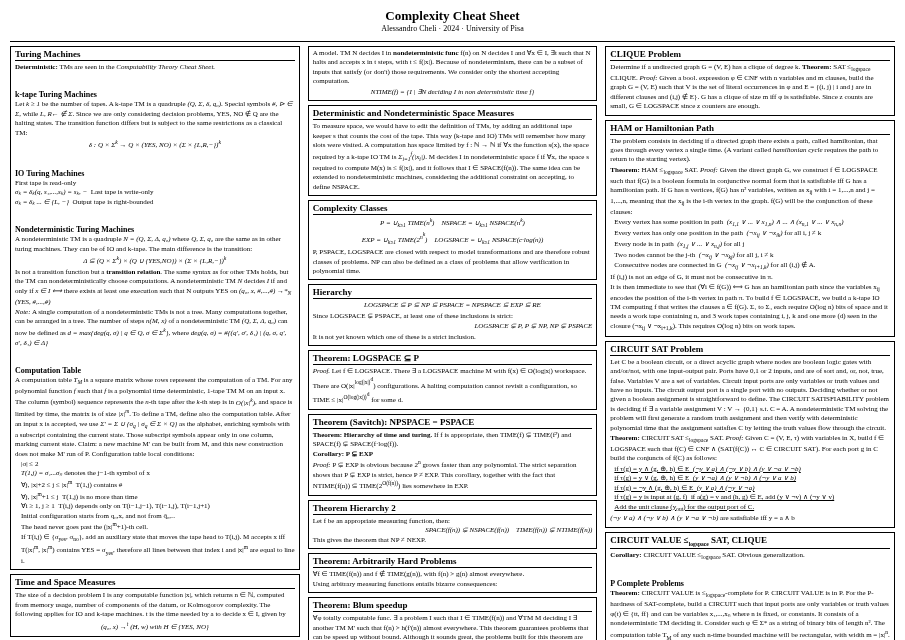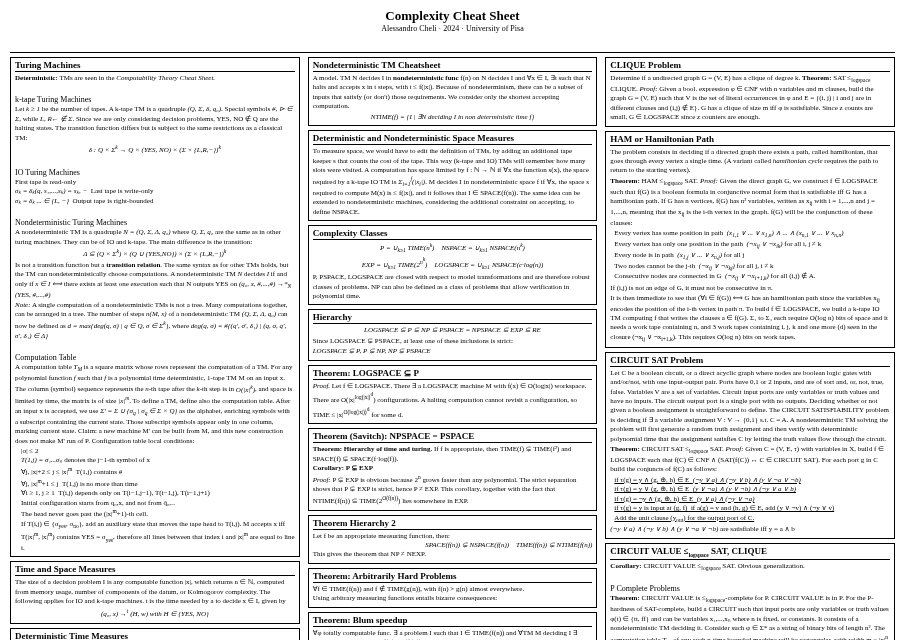--- a/index.html
+++ b/index.html
@@ -18,21 +18,21 @@
       padding: 8px 10px;
       display: grid;
       grid-template-columns: 1fr 1fr 1fr;
       gap: 0 8px;
     }
     .header {
       grid-column: 1 / -1;
       text-align: center;
       margin-bottom: 4px;
       border-bottom: 1px solid #000;
-      padding-bottom: 19px;
+      padding-bottom: 8px;
     }
     .header h1 {
       font-size: 13px;
       font-weight: bold;
     }
     .header .author {
       font-size: 8px;
     }
     .column {
       display: flex;
@@ -45,22 +45,22 @@
     }
     .section-title {
       font-size: 9px;
       font-weight: bold;
       border-bottom: 1px solid #000;
       margin-bottom: 2px;
       padding-bottom: 1px;
     }
     .subsection-title {
       font-size: 8px;
-      font-weight: normal;
-      margin-top: 12px;
+      font-weight: bold;
+      margin-top: 18px;
       margin-bottom: 1px;
     }
     p {
       font-size: 7px;
       line-height: 1.35;
       margin-bottom: 1px;
     }
     .italic { font-style: italic; }
     .bold { font-weight: bold; }
     .math { font-style: italic; }
@@ -117,42 +117,42 @@
     <div class="section">
       <div class="section-title">Deterministic Time Measures</div>
       <p>A measure function f(n) is called <span class="bold">appropriate</span> as it is strictly increasing and ∃ a TM M that ∀x, M(x) = σ<sup>f(|x|)</sup>, in time O(f(|x|) + |x|) and space O(f(|x|)).<br>
         M decides I in deterministic time f if ∀x, the time t required to compute M(x) is in O(f). A Computation Table of M can be defined.</p>
 
     </div>
   </div>
 
   <div class="column">
     <div class="section">
-      <div class="section-title">Nondeterministic TM Cheatsheet</div>
       <p>A model. TM N decides I in <span class="bold">nondeterministic func</span> f(n) on N decides I and ∀x ∈ I, ∃t such that N halts and accepts x in t steps, with t ≤ f(|x|). Because of nondeterminism, there can be a subset of inputs that satisfy (or don't) those requirements. We consider only the shortest accepting computation.</p>
       <p style="text-align:center;font-style:italic;">NTIME(f) = {I | ∃N deciding I in non deterministic time f}</p>
     </div>
 
     <div class="section">
       <div class="section-title">Deterministic and Nondeterministic Space Measures</div>
       <p>To measure space, we would have to edit the definition of TMs, by adding an additional tape keeper s that counts the cost of the tape. This way (k-tape and IO) TMs will remember how many slots were visited. A computation has space limited by f : ℕ → ℕ if ∀x the function s(x), the space required by a k-tape IO TM is <span class="math">Σ<sub>i=1</sub><sup>f</sup>(|x<sub>i</sub>|)</span>. M decides I in nondeterministic space f if ∀x, the space s required to compute M(x) is ≤ f(|x|), and it follows that I ∈ SPACE(f(n)). The same idea can be extended to nondeterministic machines, considering the additional constraint on accepting, to define NSPACE.</p>
     </div>
 
     <div class="section">
       <div class="section-title">Complexity Classes</div>
       <p style="text-align:center;"><span class="math">P = ∪<sub>k≥1</sub> TIME(n<sup>k</sup>)</span>&nbsp;&nbsp;&nbsp;&nbsp;<span class="math">NSPACE = ∪<sub>k≥1</sub> NSPACE(n<sup>k</sup>)</span></p>
       <p style="text-align:center;"><span class="math">EXP = ∪<sub>k≥1</sub> TIME(2<sup>n<sup>k</sup></sup>)</span>&nbsp;&nbsp;&nbsp;&nbsp;<span class="math">LOGSPACE = ∪<sub>k≥1</sub> NSPACE(c·log(n))</span></p>
       <p>P, PSPACE, LOGSPACE are closed with respect to model transformations and are therefore robust classes of problems. NP can also be defined as a class of problems that allow verification in polynomial time.</p>
     </div>
 
     <div class="section">
       <div class="section-title">Hierarchy</div>
       <p style="text-align:center;"><span class="math">LOGSPACE ⊆ P ⊆ NP ⊆ PSPACE = NPSPACE ⊆ EXP ⊆ RE</span></p>
       <p>Since LOGSPACE ⊊ PSPACE, at least one of these inclusions is strict:</p>
-      <p style="text-align:left;"><span class="math">LOGSPACE ⊊ P, P ⊊ NP, NP ⊊ PSPACE</span></p>
+      <p style="text-align:right;"><span class="math">LOGSPACE ⊊ P, P ⊊ NP, NP ⊊ PSPACE</span></p>
+      <p>It is not yet known which one of these is a strict inclusion.</p>
     </div>
 
     <div class="section">
       <div class="section-title">Theorem: LOGSPACE ⊆ P</div>
       <p><span class="italic">Proof.</span> Let f ∈ LOGSPACE. There ∃ a LOGSPACE machine M with f(x) ∈ O(log|x|) workspace. There are O(|x|<sup>log(|x|)<sup>d</sup></sup>) configurations. A halting computation cannot revisit a configuration, so TIME ≤ |x|<sup>O(log(|x|))<sup>d</sup></sup> for some d.</p>
     </div>
 
     <div class="section">
       <div class="section-title">Theorem (Savitch): NPSPACE = PSPACE</div>
       <p><span class="bold">Theorem: Hierarchy of time and turing.</span> If f is appropriate, then TIME(f) ⊊ TIME(f²) and SPACE(f) ⊊ SPACE(f·log(f)).<br>

